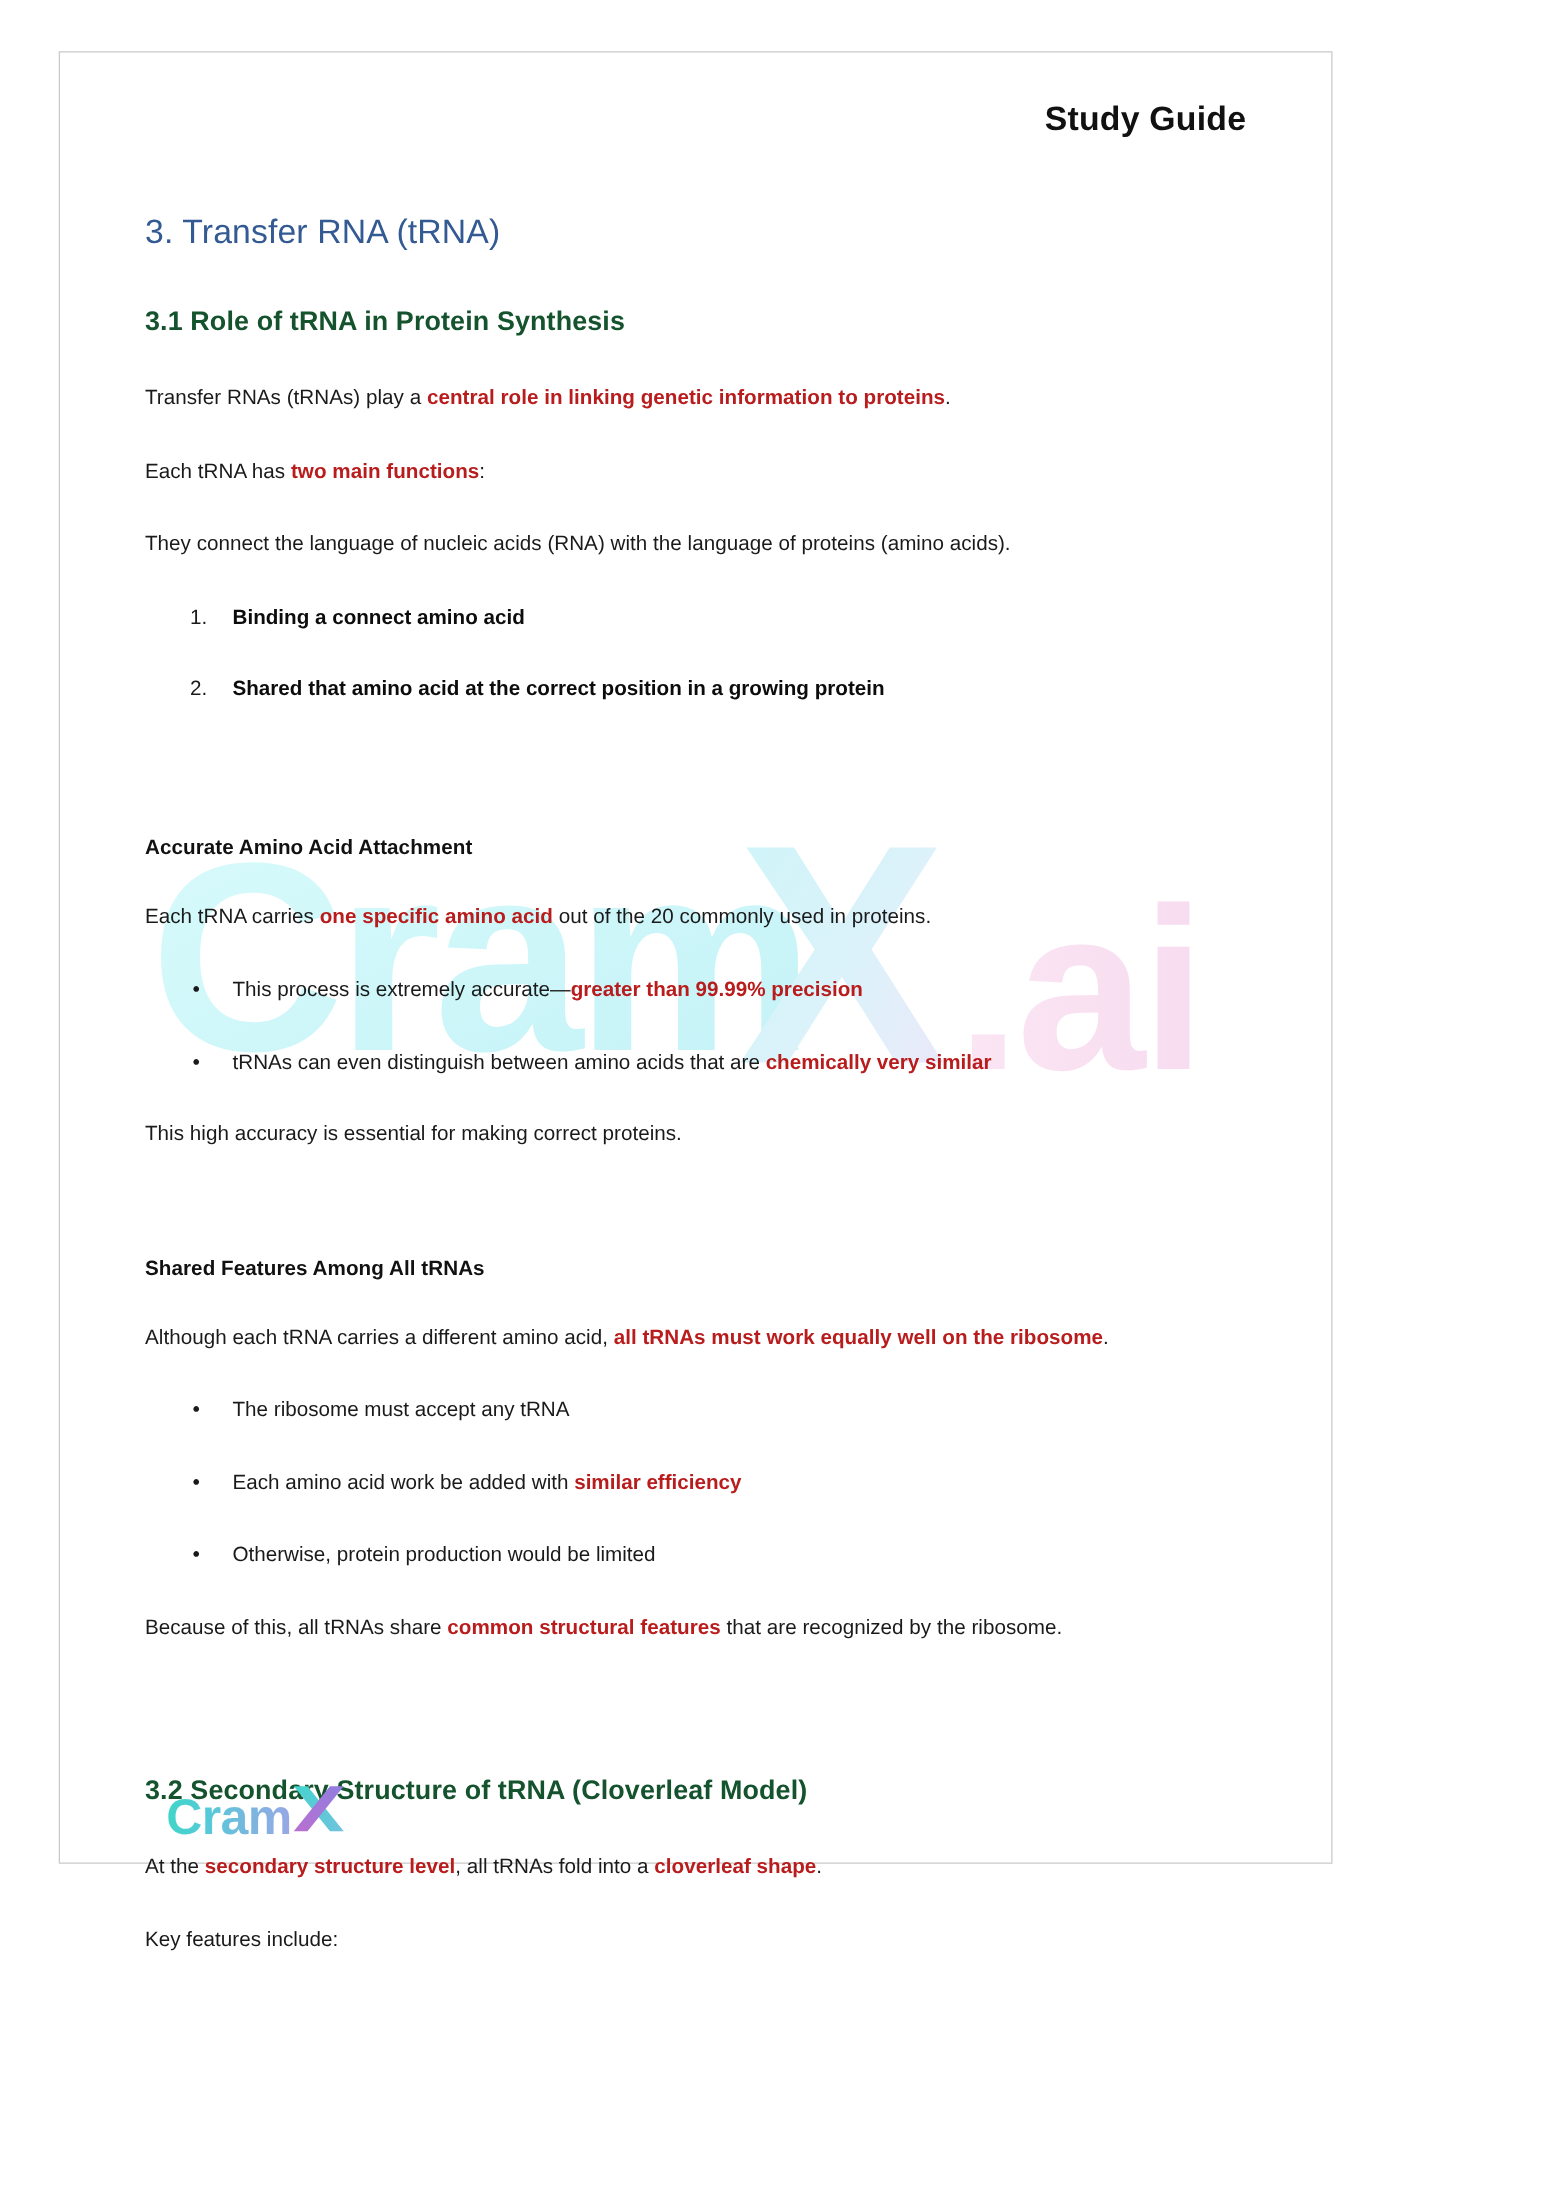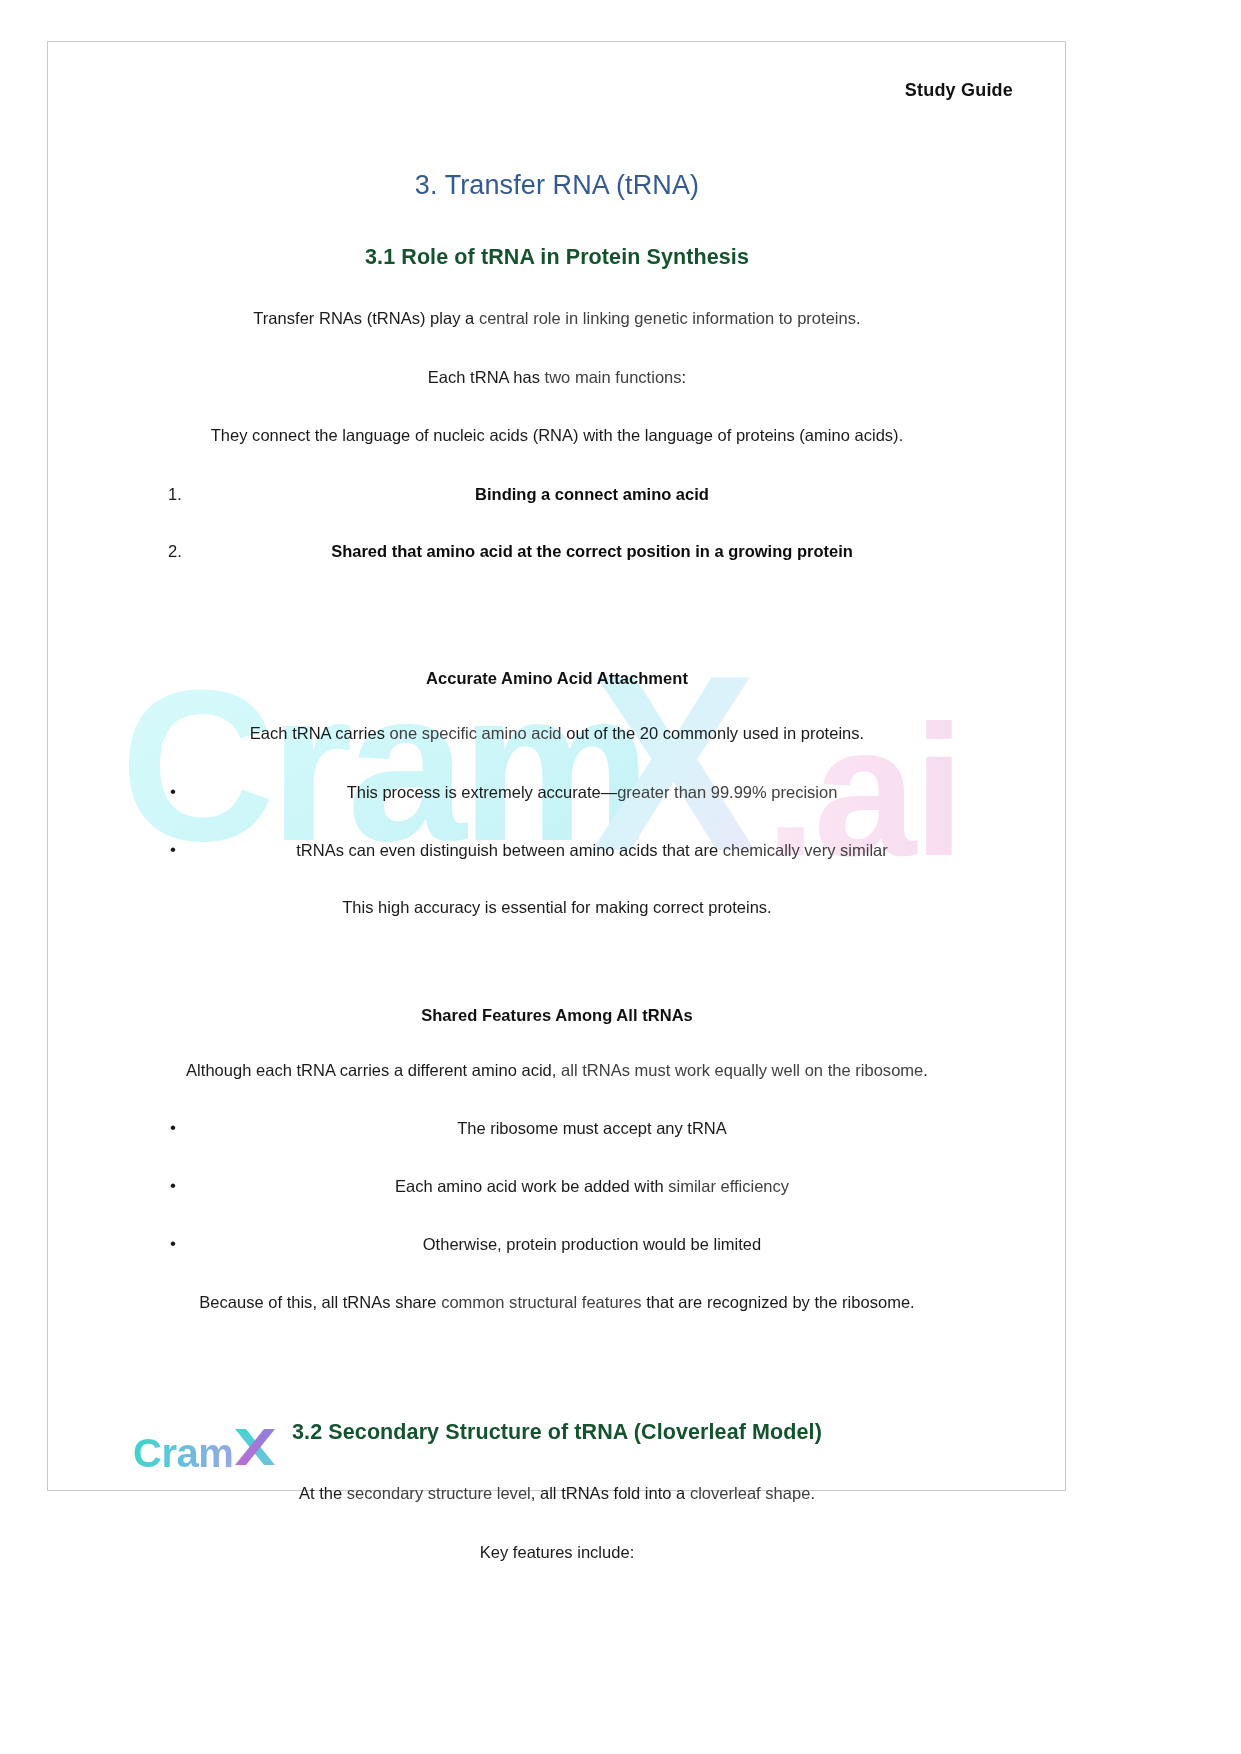--- a/index.html
+++ b/index.html
@@ -48,35 +48,34 @@
     left: 48px;
     top: 42px;
     width: 1017px;
     height: 1448px;
     z-index: 2;
     padding: 0;
   }
 
   .doc-header {
     position: absolute;
-    right: 52px;
+    right: 68px;
     top: 38px;
-    font-size: 18px;
+    font-size: 27px;
     font-weight: bold;
     color: #111111;
     letter-spacing: 0.2px;
     font-family: "Liberation Sans", sans-serif;
   }
 
   .body-area {
     position: absolute;
-    left: 84px;
+    left: 68px;
     top: 128px;
     width: 850px;
-    text-align: center;
   }
 
   h1.sec {
     font-size: 27px;
     font-weight: 400;
     color: #335a93;
     letter-spacing: 0.1px;
     margin: 0 0 44px 0;
     font-family: "Liberation Sans", sans-serif;
   }
@@ -99,21 +98,21 @@
   }
 
   p.para {
     font-size: 16.5px;
     line-height: 1.55;
     color: #1a1a1a;
     margin: 0 0 33px 0;
     letter-spacing: 0.02px;
   }
 
-  p.para b, li b { font-weight: normal; color: #404040; }
+  p.para b, li b { font-weight: bold; color: #b91c1c; }
 
   ol.numlist {
     list-style: none;
     margin: 0 0 20px 0;
     padding: 0;
   }
   ol.numlist li {
     position: relative;
     font-size: 16.5px;
     font-weight: bold;

